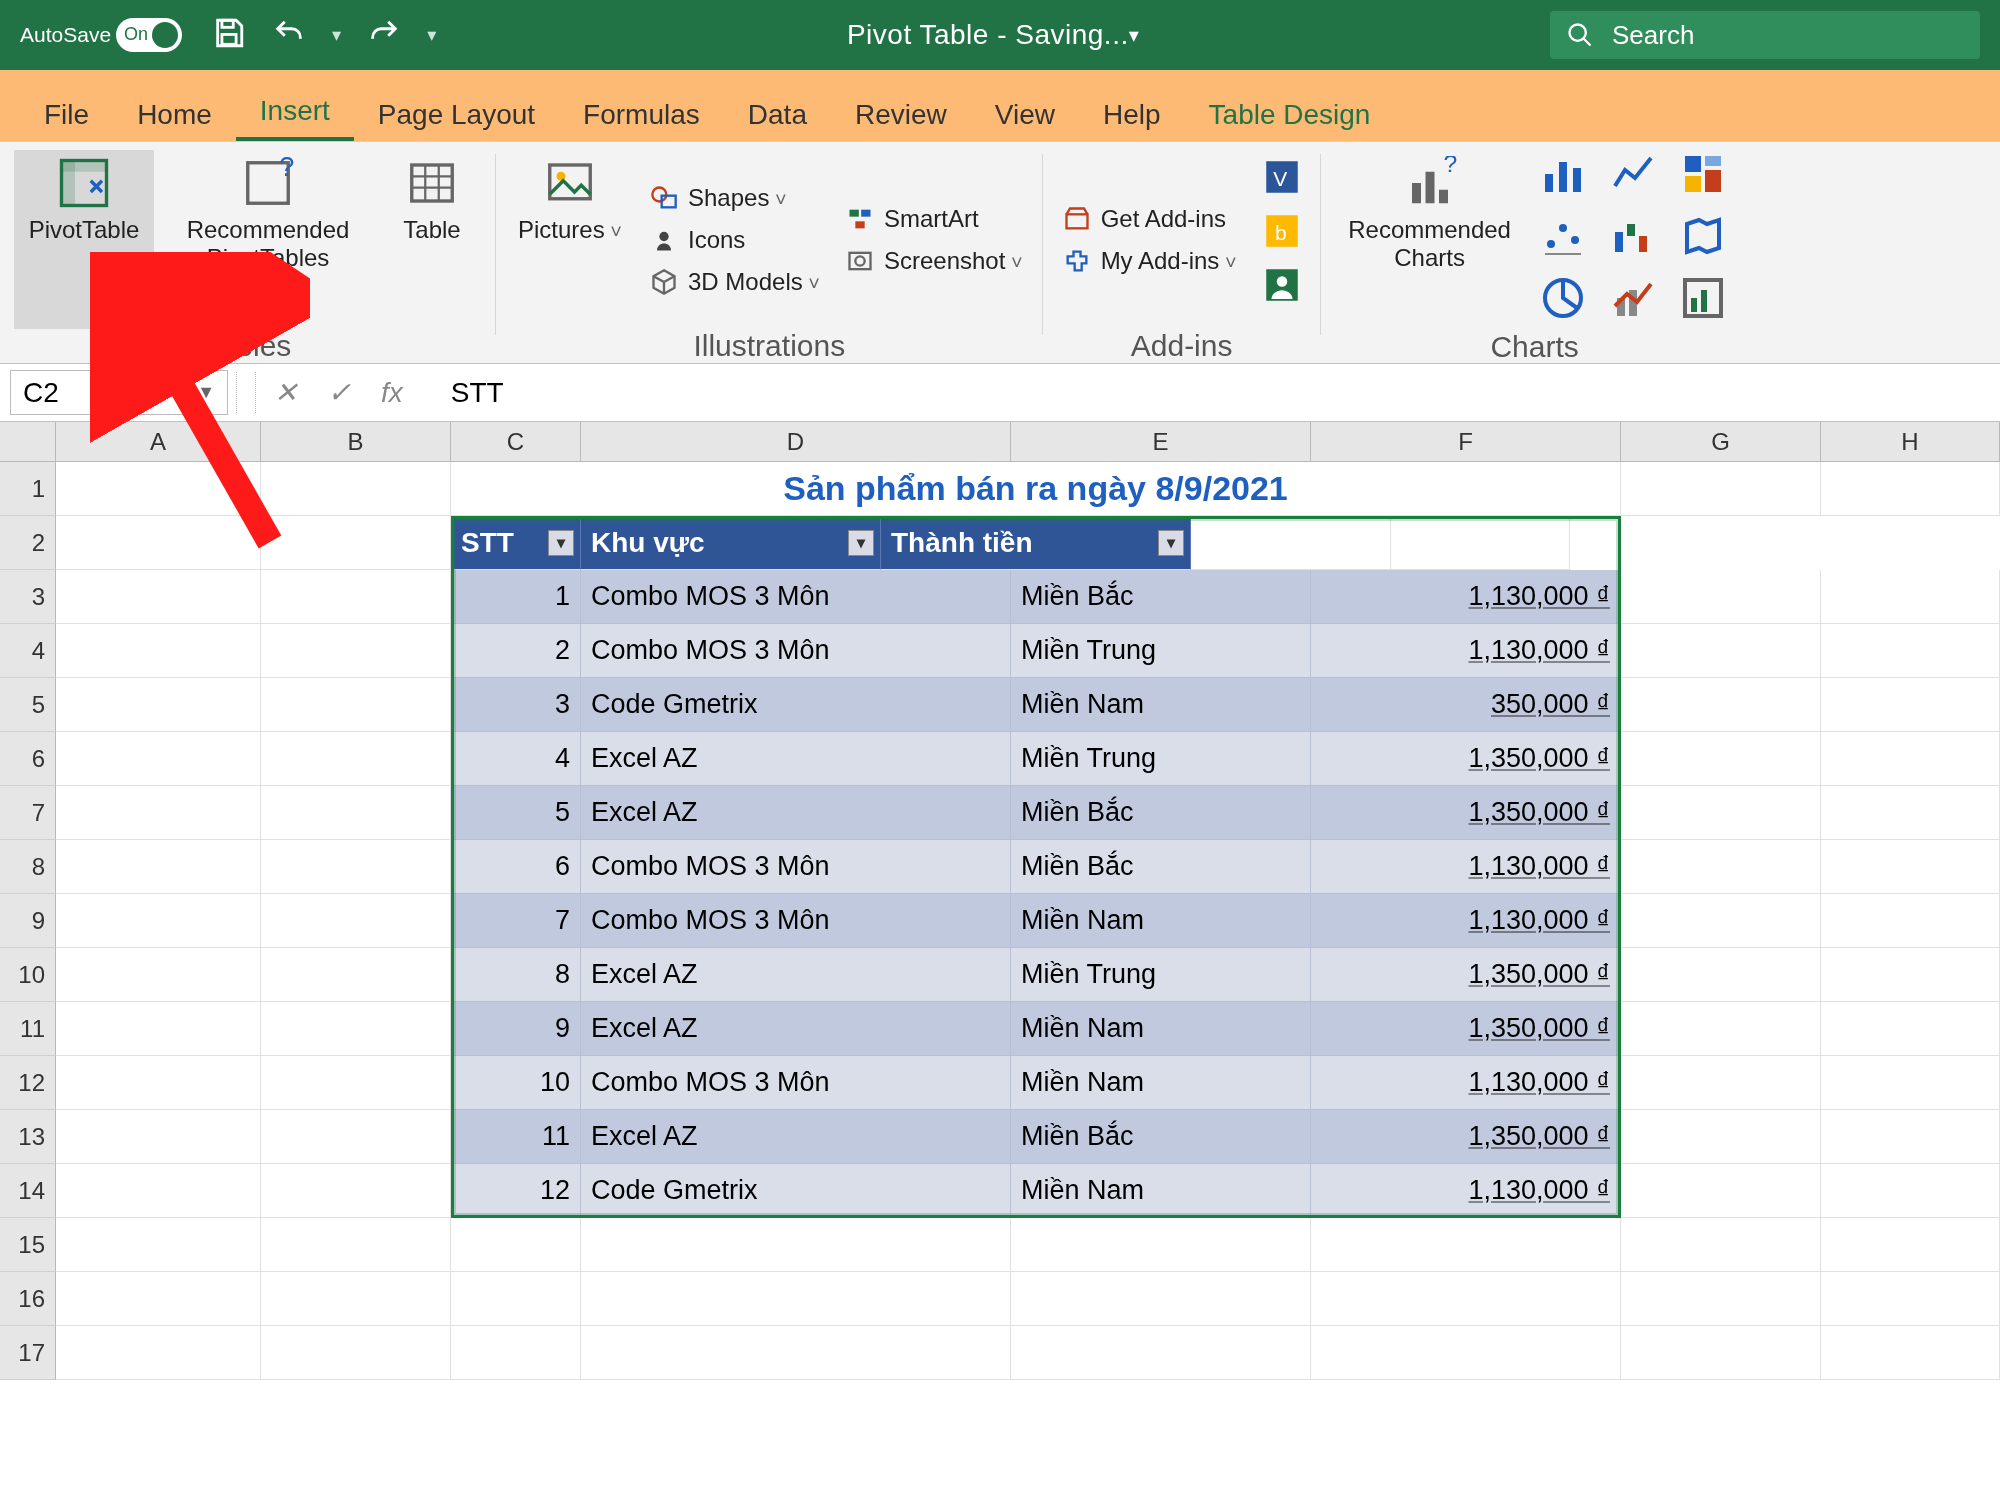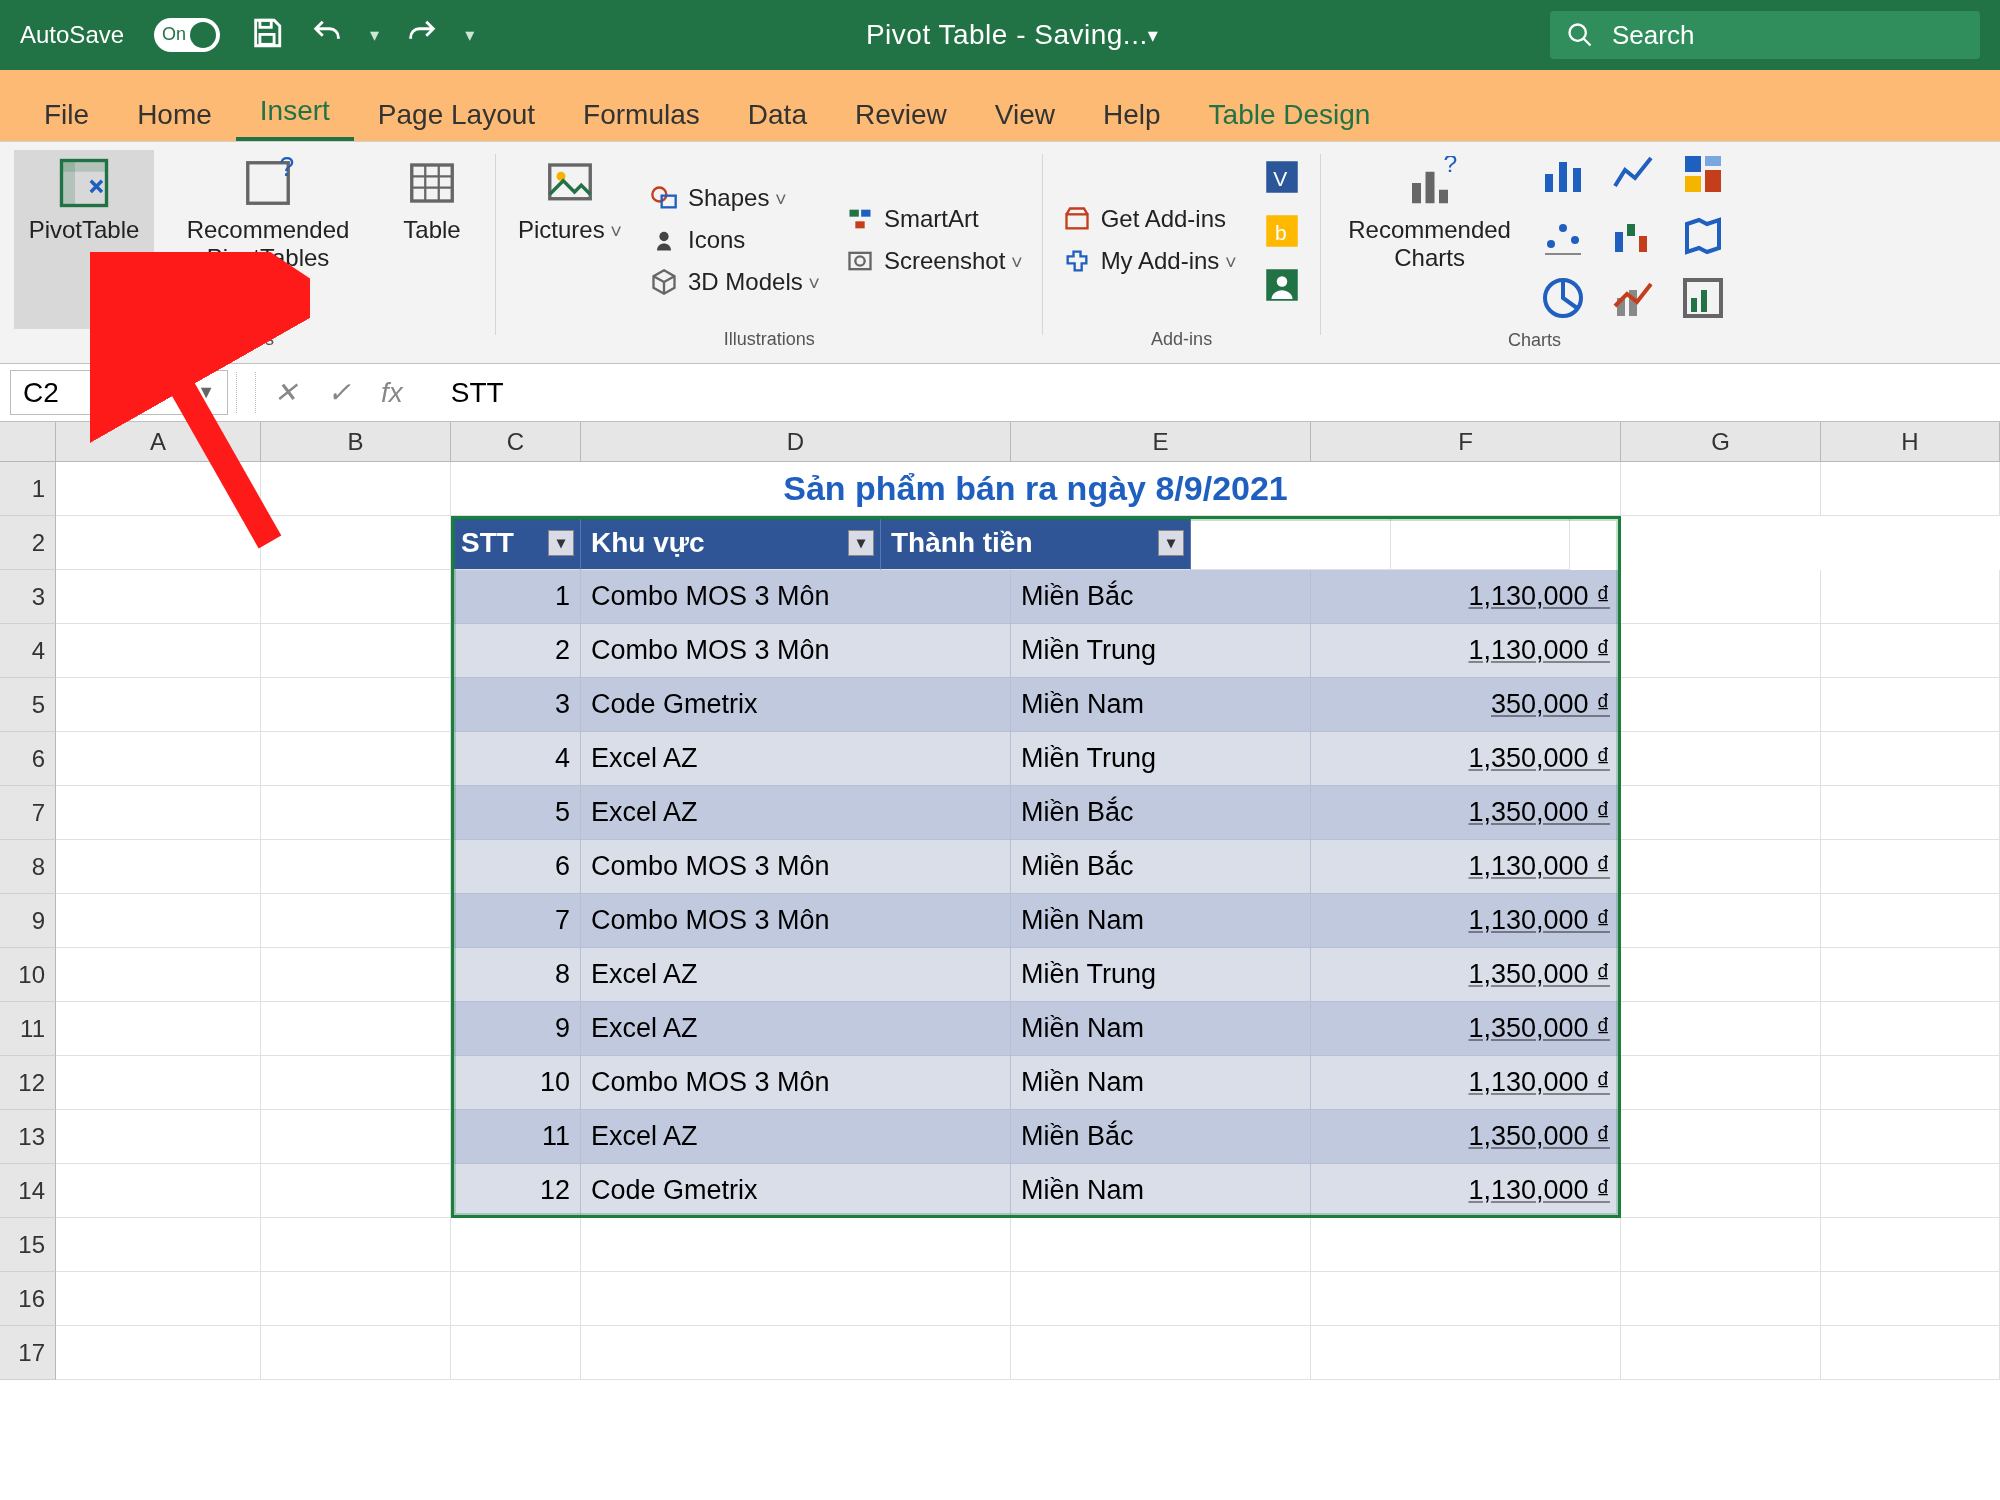--- a/index.html
+++ b/index.html
@@ -7,21 +7,21 @@
 
   
   .titlebar {
     background: #217346;
     height: 70px;
     display: flex;
     align-items: center;
     color: #fff;
     padding: 0 20px;
   }
-  .autosave { display: flex; align-items: center; gap: 30px; font-size: 24px; }
+  .autosave { display: flex; align-items: center; gap: 5px; font-size: 21px; }
   .toggle { width: 66px; height: 34px; border-radius: 17px; background: #fff; position: relative; }
   .toggle::after { content: "On"; color: #217346; font-size: 18px; position: absolute; left: 8px; top: 6px; }
   .toggle-knob { width: 26px; height: 26px; border-radius: 50%; background: #217346; position: absolute; right: 4px; top: 4px; }
   .qat { display: flex; align-items: center; gap: 26px; margin-left: 30px; }
   .qat svg { width: 34px; height: 34px; fill: #fff; }
   .title-center { flex: 1; text-align: center; font-size: 28px; letter-spacing: .5px; display:flex; justify-content:center; align-items:center;}
   .search-box {
     background: #2f8e5b; height: 48px; width: 430px; border-radius: 4px;
     display: flex; align-items: center; padding: 0 16px; gap: 18px; font-size: 26px;
   }
@@ -48,21 +48,21 @@
   .ribbon-group {
     display: flex; flex-direction: column; justify-content: space-between;
     padding: 8px 14px 4px 14px; position: relative;
   }
   .ribbon-group::after {
     content: ""; position: absolute; right: 0; top: 12px; bottom: 28px;
     width: 1px; background: #d6d6d6;
   }
   .ribbon-group:last-child::after { display:none; }
   .group-body { display: flex; gap: 14px; flex:1; }
-  .group-label { text-align: center; font-size: 18px; color: #555; height: 30px; }
+  .group-label { text-align: center; font-size: 30px; color: #555; height: 30px; }
   .big-btn {
     display: flex; flex-direction: column; align-items: center; justify-content: flex-start;
     width: 140px; padding: 6px 4px; font-size: 24px; color: #222; text-align: center; gap: 6px;
   }
   .big-btn.selected { background: #d8d8d8; }
   .big-btn svg { width: 54px; height: 54px; }
   .midcol { display:flex; flex-direction:column; gap:6px; justify-content:center; }
   .small-btn { display:flex; align-items:center; gap:10px; font-size:24px; color:#222; padding:4px 6px;}
   .small-btn svg { width:28px; height:28px; }
   .mini-grid { display:flex; flex-direction:column; gap:8px; padding:6px 4px;}

